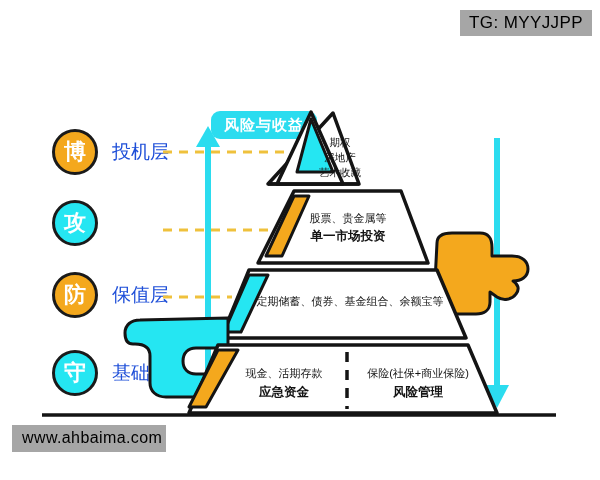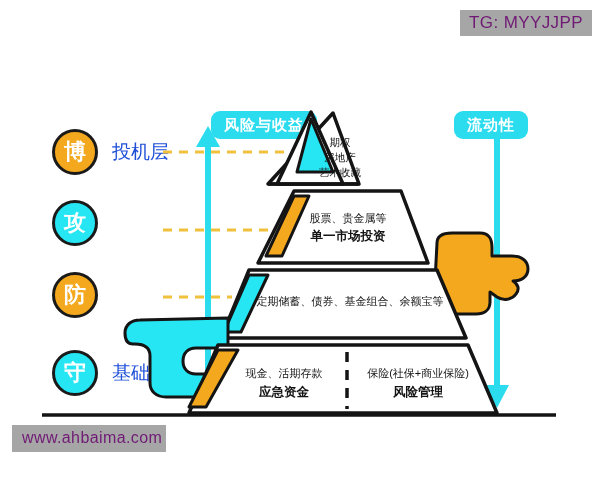--- a/index.html
+++ b/index.html
@@ -8,21 +8,21 @@
     background:#ffffff;
     font-family:"Liberation Sans","DejaVu Sans",sans-serif;
     position:relative;overflow:hidden;
   }
   #stage{position:absolute;left:0;top:0;width:600px;height:480px;}
 
   
   .wm{
     position:absolute;
     background:#a6a6a6;
-    color:#701a75;
+    color:#000000;
     font-size:17px;
     letter-spacing:.4px;
     padding:4px 9px 5px 9px;
     white-space:nowrap;
     line-height:1;
   }
   #wm-top{right:8px;top:10px;}
   #wm-bottom{left:12px;bottom:28px;font-size:16px;padding:5px 4px 6px 10px;}
 
   
@@ -76,28 +76,28 @@
 
   <div class="legend-row" style="top:129px;">
     <div class="circle orange">博</div>
     <div class="legend-label">投机层</div>
   </div>
   <div class="legend-row" style="top:200px;">
     <div class="circle cyan">攻</div>
   </div>
   <div class="legend-row" style="top:272px;">
     <div class="circle orange">防</div>
+    <div class="legend-label">保值层</div>
   </div>
   <div class="legend-row" style="top:350px;">
     <div class="circle cyan">守</div>
     <div class="legend-label">基础层</div>
   </div>
 
   <div class="tag" id="tag-risk">风险与收益</div>
-  <div class="tag" id="tag-liquidity">流动性</div>
 
   <svg width="600" height="480" viewBox="0 0 600 480">
 
     <g stroke="#EFC13C" stroke-width="3" stroke-dasharray="9 7">
       <line x1="163" y1="152" x2="296" y2="152"></line>
       <line x1="163" y1="230" x2="296" y2="230"></line>
       <line x1="163" y1="297" x2="232" y2="297"></line>
     </g>
 
     <g>

